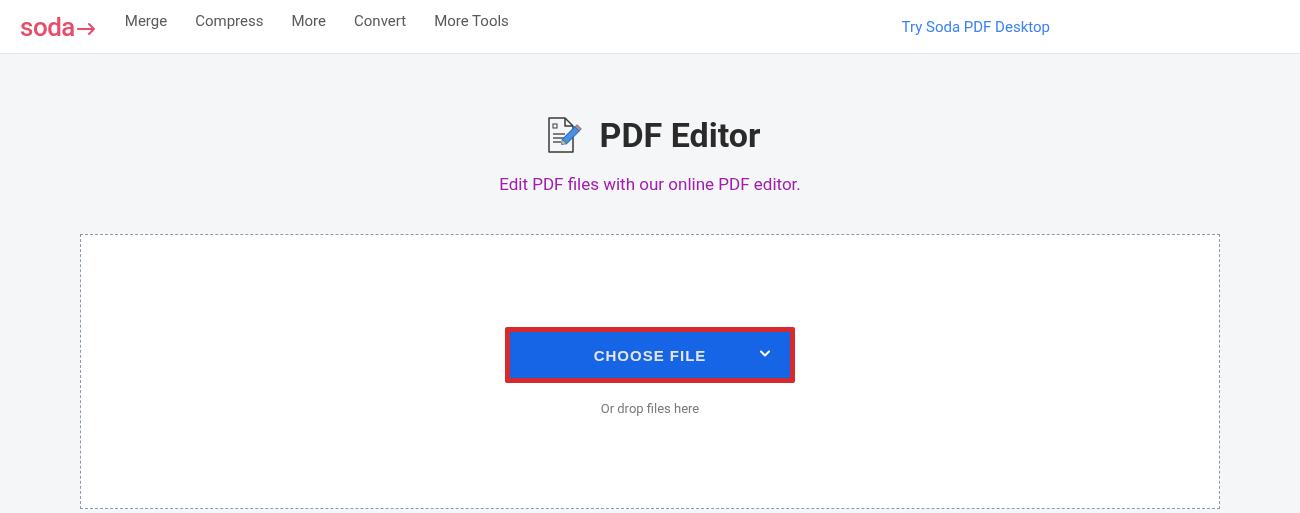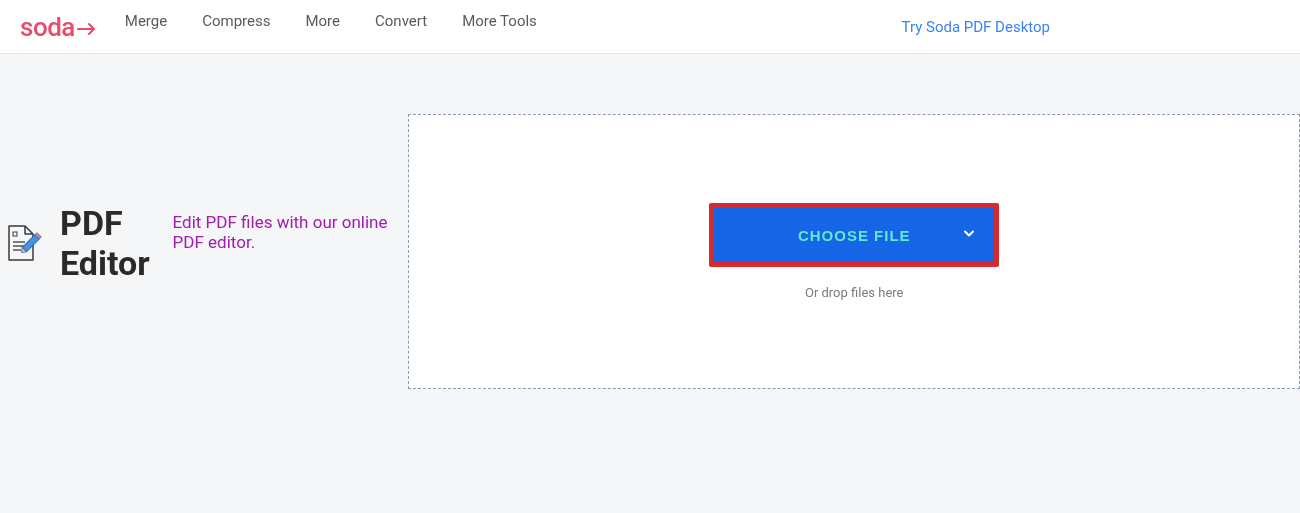--- a/index.html
+++ b/index.html
@@ -32,37 +32,37 @@
       font-weight: 500;
       color: #e94b6a;
       letter-spacing: -0.5px;
     }
     .logo-arrow {
       display: inline-block;
       margin-left: 2px;
     }
     .nav {
       display: flex;
-      gap: 35px;
+      gap: 28px;
     }
     .nav-item {
       color: #5a5a5a;
       font-size: 15px;
       cursor: pointer;
     }
     .header-right {
       color: #3b82f6;
       font-size: 15px;
       cursor: pointer;
       margin-right: 230px;
     }
     .main {
       padding-top: 60px;
       display: flex;
-      flex-direction: row;
+      flex-direction: column;
       align-items: center;
     }
     .title-row {
       display: flex;
       align-items: center;
       gap: 18px;
       margin-bottom: 18px;
     }
     .title-icon {
       width: 42px;
@@ -90,23 +90,23 @@
       justify-content: center;
       gap: 18px;
     }
     .choose-wrap {
       background: #d62a2f;
       padding: 5px;
       border-radius: 2px;
     }
     .choose-button {
       background: #1565e6;
-      color: #5eead4;
+      color: #e5e5e5;
       border: none;
-      height: 54px;
+      height: 46px;
       width: 280px;
       display: flex;
       align-items: center;
       justify-content: center;
       position: relative;
       font-size: 15px;
       font-weight: 600;
       letter-spacing: 1px;
       cursor: pointer;
     }

